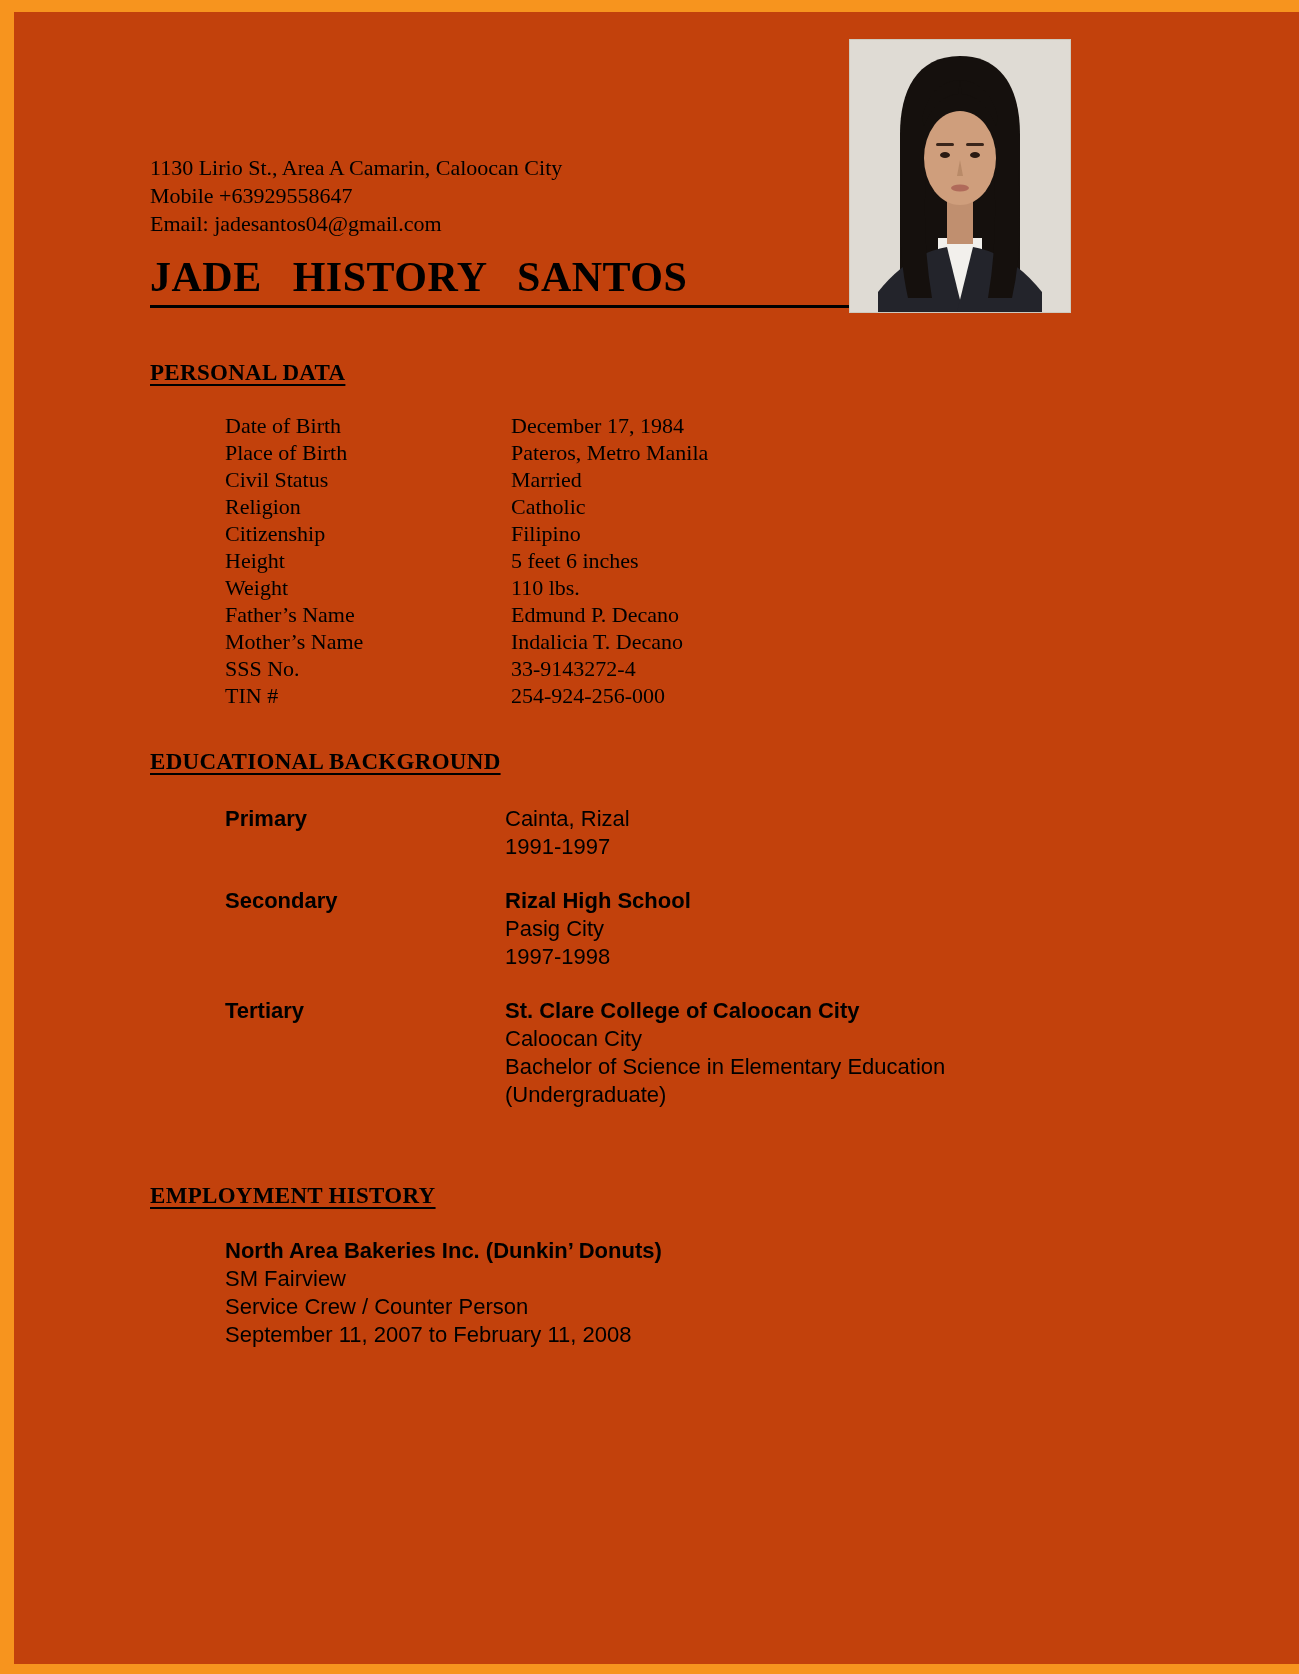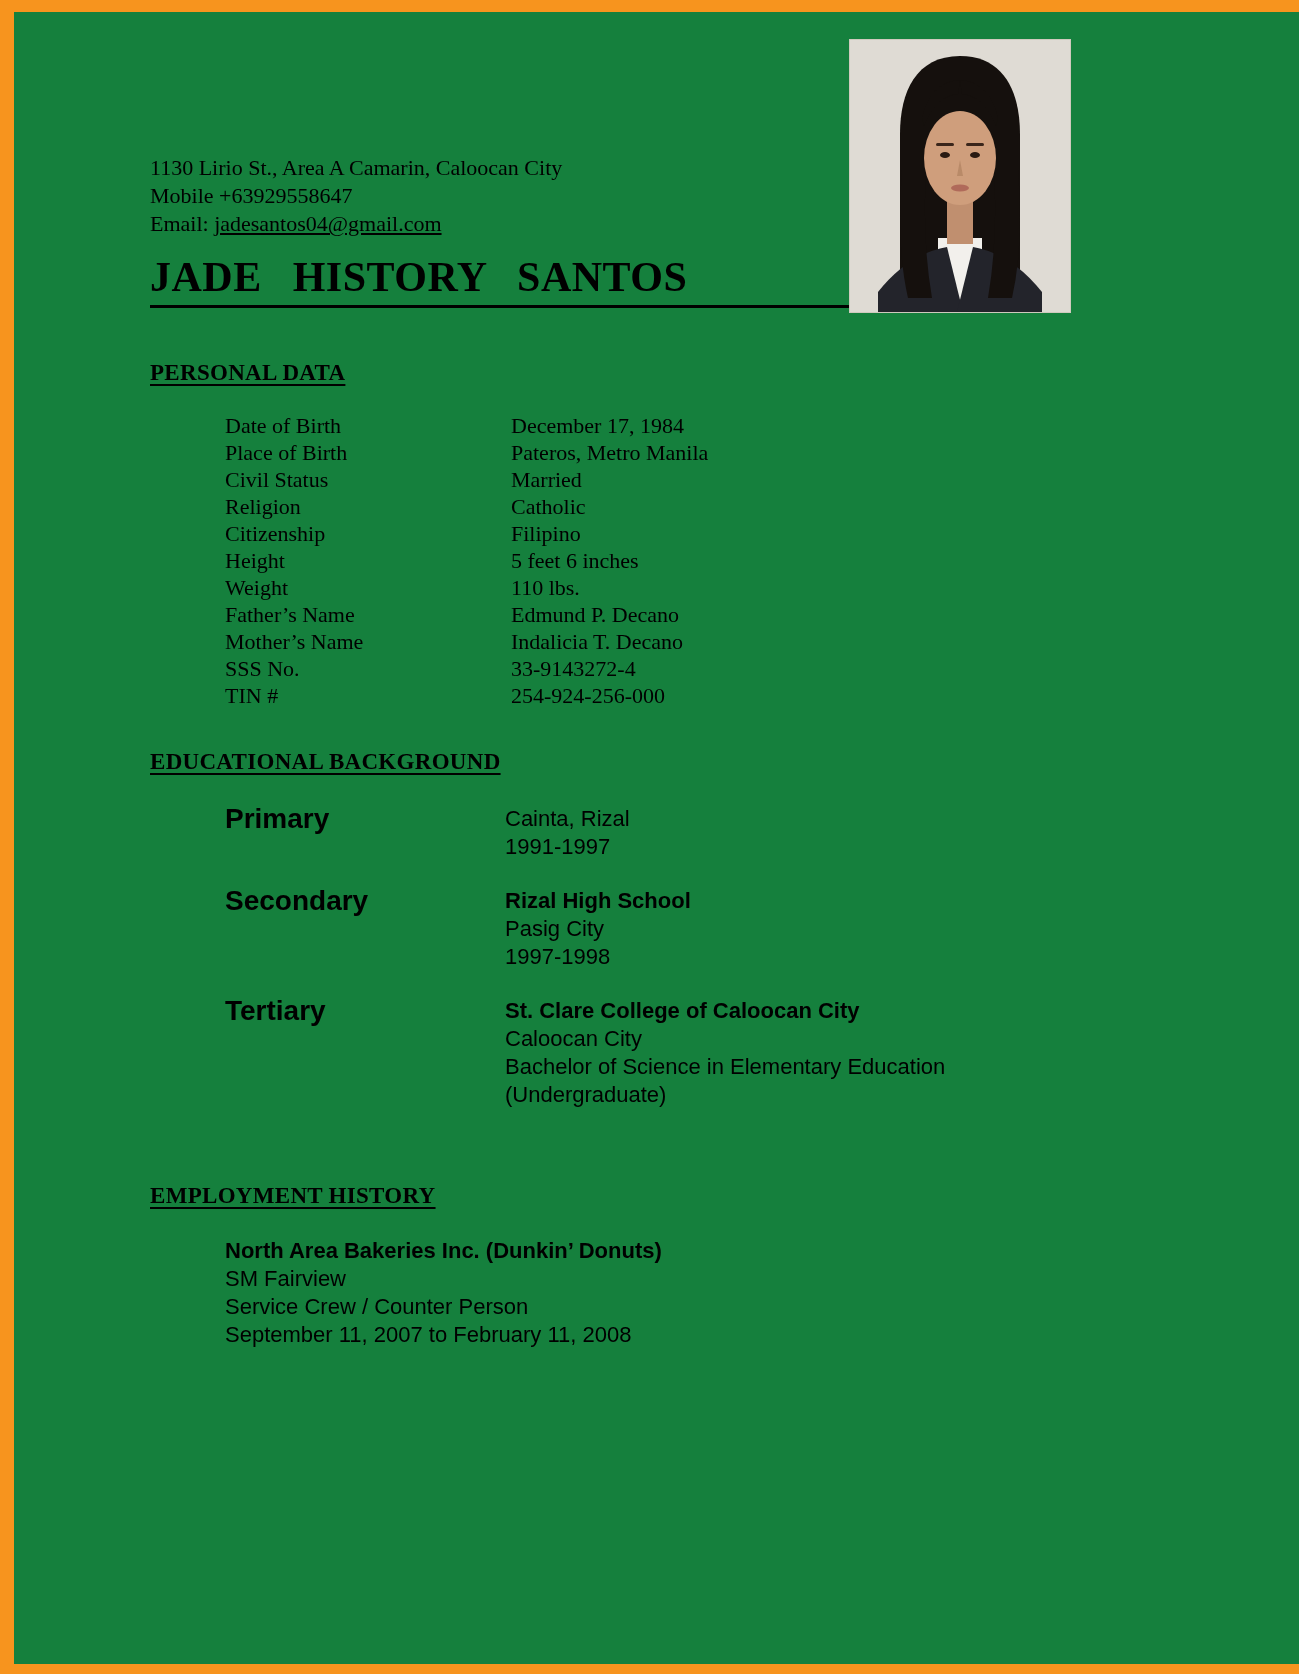--- a/index.html
+++ b/index.html
@@ -5,21 +5,21 @@
   * { margin: 0; padding: 0; box-sizing: border-box; }
   html, body { background: #ffffff; }
   body {
     width: 1299px; height: 1674px;
     font-family: "Liberation Serif", serif;
     color: #000;
   }
   .frame {
     position: relative;
     width: 1299px; height: 1674px;
-    background: #15803d;
+    background: #c2410c;
     border-top: 12px solid #F7941E;
     border-left: 14px solid #F7941E;
     border-bottom: 10px solid #F7941E;
     overflow: hidden;
   }
   .page {
     position: relative;
     padding: 142px 0 0 136px;
     width: 1070px;
   }
@@ -31,21 +31,21 @@
     left: 836px; top: 28px;
     width: 220px; height: 272px;
     background: #dfdbd4;
     box-shadow: 0 0 0 1px #cfcabe;
     z-index: 5;
   }
   .photo svg { display: block; width: 100%; height: 100%; }
 
   
   .contact { font-size: 22px; line-height: 28px; }
-  .email { color: #000; text-decoration: underline; cursor: pointer; }
+  .email { color: #000; cursor: pointer; }
   h1.name {
     margin-top: 16px;
     font-size: 42px;
     font-weight: bold;
     letter-spacing: 0.5px;
     word-spacing: 20px;
     line-height: 46px;
   }
   .rule { margin-top: 5px; width: 920px; height: 3px; background: #000; }
 
@@ -68,21 +68,21 @@
   .pd-row { display: flex; line-height: 27px; gap: 6px; }
   .pd-label { width: 280px; flex: 0 0 280px; }
   .pd-value { flex: 1; }
 
   
   .edu-entries { margin-top: 30px; padding-left: 75px; }
   .edu-entry { display: flex; margin-bottom: 26px; }
   .edu-level {
     width: 280px; flex: 0 0 280px;
     font-family: "Liberation Sans", sans-serif;
-    font-weight: bold; font-size: 28px; line-height: 28px;
+    font-weight: bold; font-size: 22px; line-height: 28px;
   }
   .edu-lines { flex: 1; font-family: "Liberation Sans", sans-serif; font-size: 22px; line-height: 28px; }
   .edu-lines .school { font-weight: bold; }
 
   
   .emp-entry {
     margin-top: 28px; padding-left: 75px;
     font-family: "Liberation Sans", sans-serif;
     font-size: 22px; line-height: 28px;
   }

